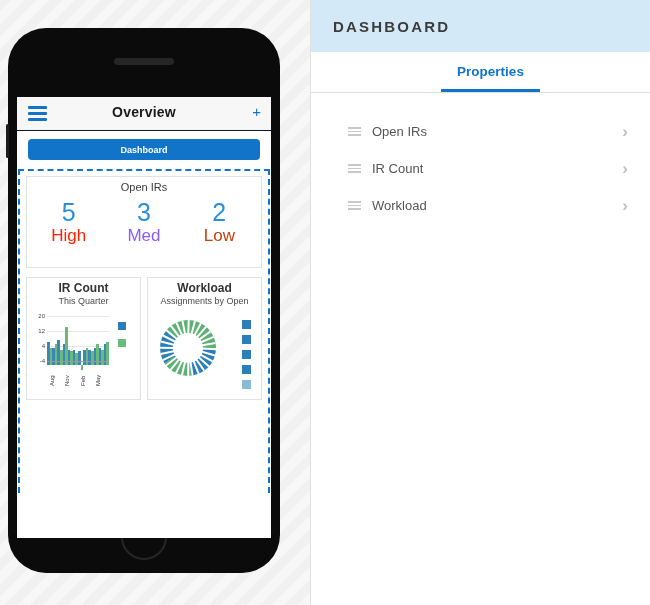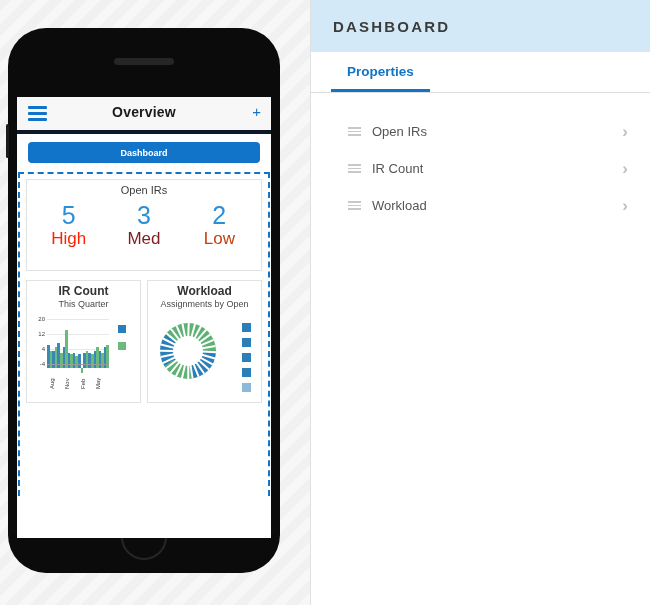--- a/index.html
+++ b/index.html
@@ -72,21 +72,21 @@
     width: 254px; height: 441px;
     background: #ffffff;
     overflow: hidden;
   }
 
   
   #app-header {
     position: relative;
     height: 33px;
     background: #f7f7f7;
-    border-bottom: 4px solid #0f172a;
+    border-bottom: 1px solid #0f172a;
   }
   #hamburger-icon {
     position: absolute;
     left: 11px; top: 9px;
     width: 19px; height: 15px;
     display: flex;
     flex-direction: column;
     justify-content: space-between;
     cursor: pointer;
   }
@@ -329,20 +329,21 @@
     font-weight: bold;
     letter-spacing: 2.2px;
     color: #3c3c3c;
   }
   #tabs {
     display: flex;
     height: 40px;
     border-bottom: 1px solid #dedede;
     background: #fff;
     padding-left: 20px;
+    justify-content: center;
   }
   .tab {
     padding: 0 16px;
     line-height: 39px;
     font-size: 13.5px;
     color: #1274c8;
     cursor: pointer;
     white-space: nowrap;
   }
   .tab.active {
@@ -437,21 +438,21 @@
 
           <div id="tile-open-irs">
             <div class="tile-title">Open IRs</div>
             <div id="kpi-row">
               <div class="kpi">
                 <div class="kpi-value">5</div>
                 <div class="kpi-label" style="color:#ff2200">High</div>
               </div>
               <div class="kpi">
                 <div class="kpi-value">3</div>
-                <div class="kpi-label" style="color:#7f1d1d">Med</div>
+                <div class="kpi-label" style="color:#8b5cf6">Med</div>
               </div>
               <div class="kpi">
                 <div class="kpi-value">2</div>
                 <div class="kpi-label" style="color:#c2410c">Low</div>
               </div>
             </div>
           </div>
 
           <div id="tile-row">
 

